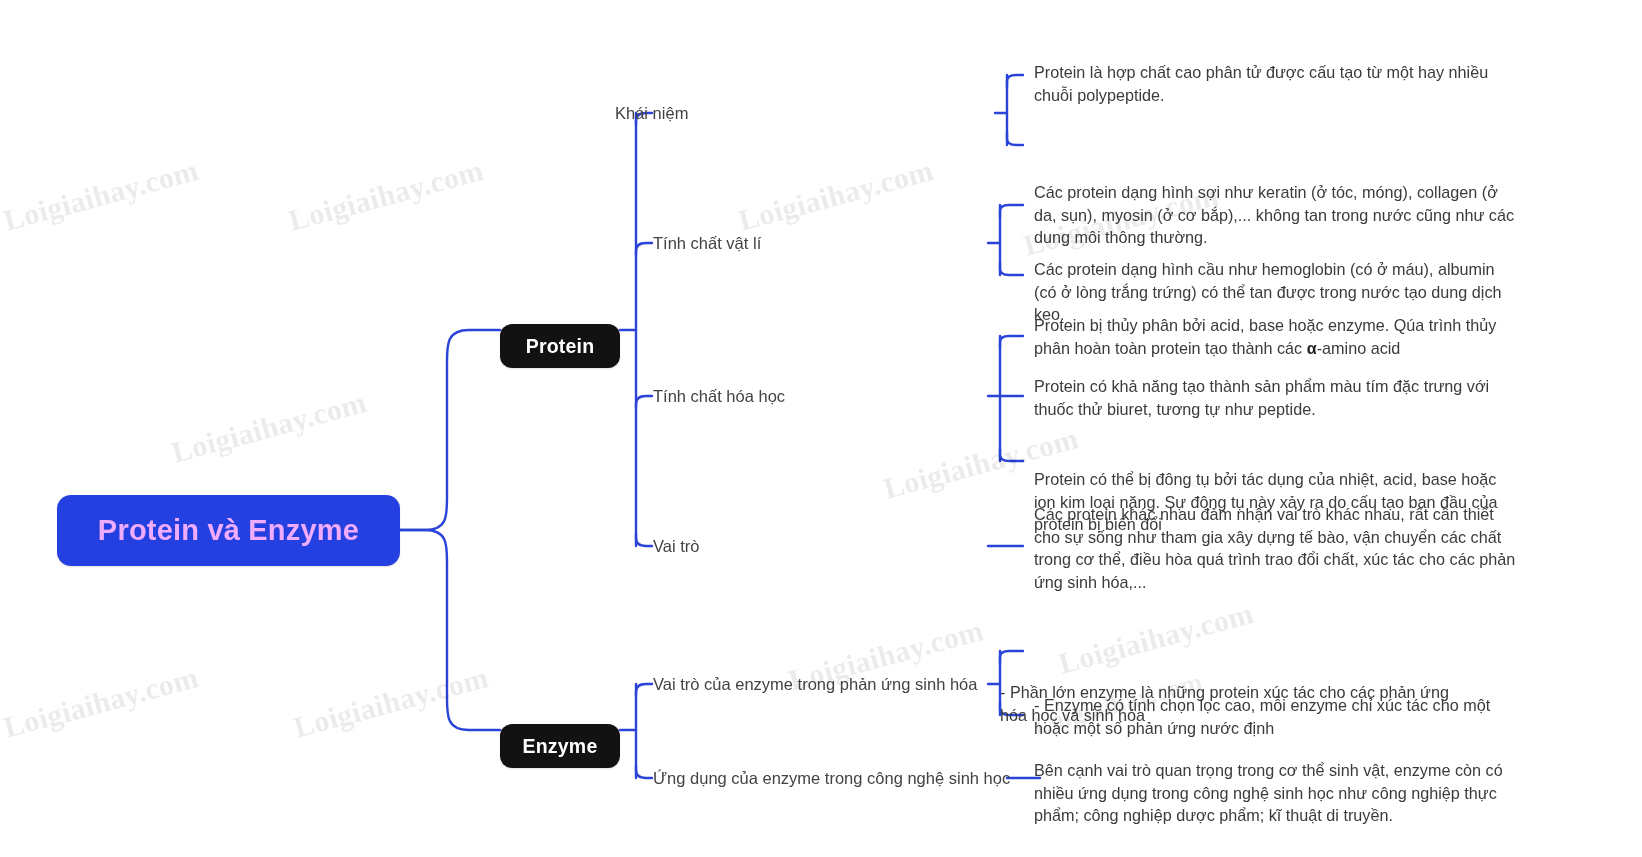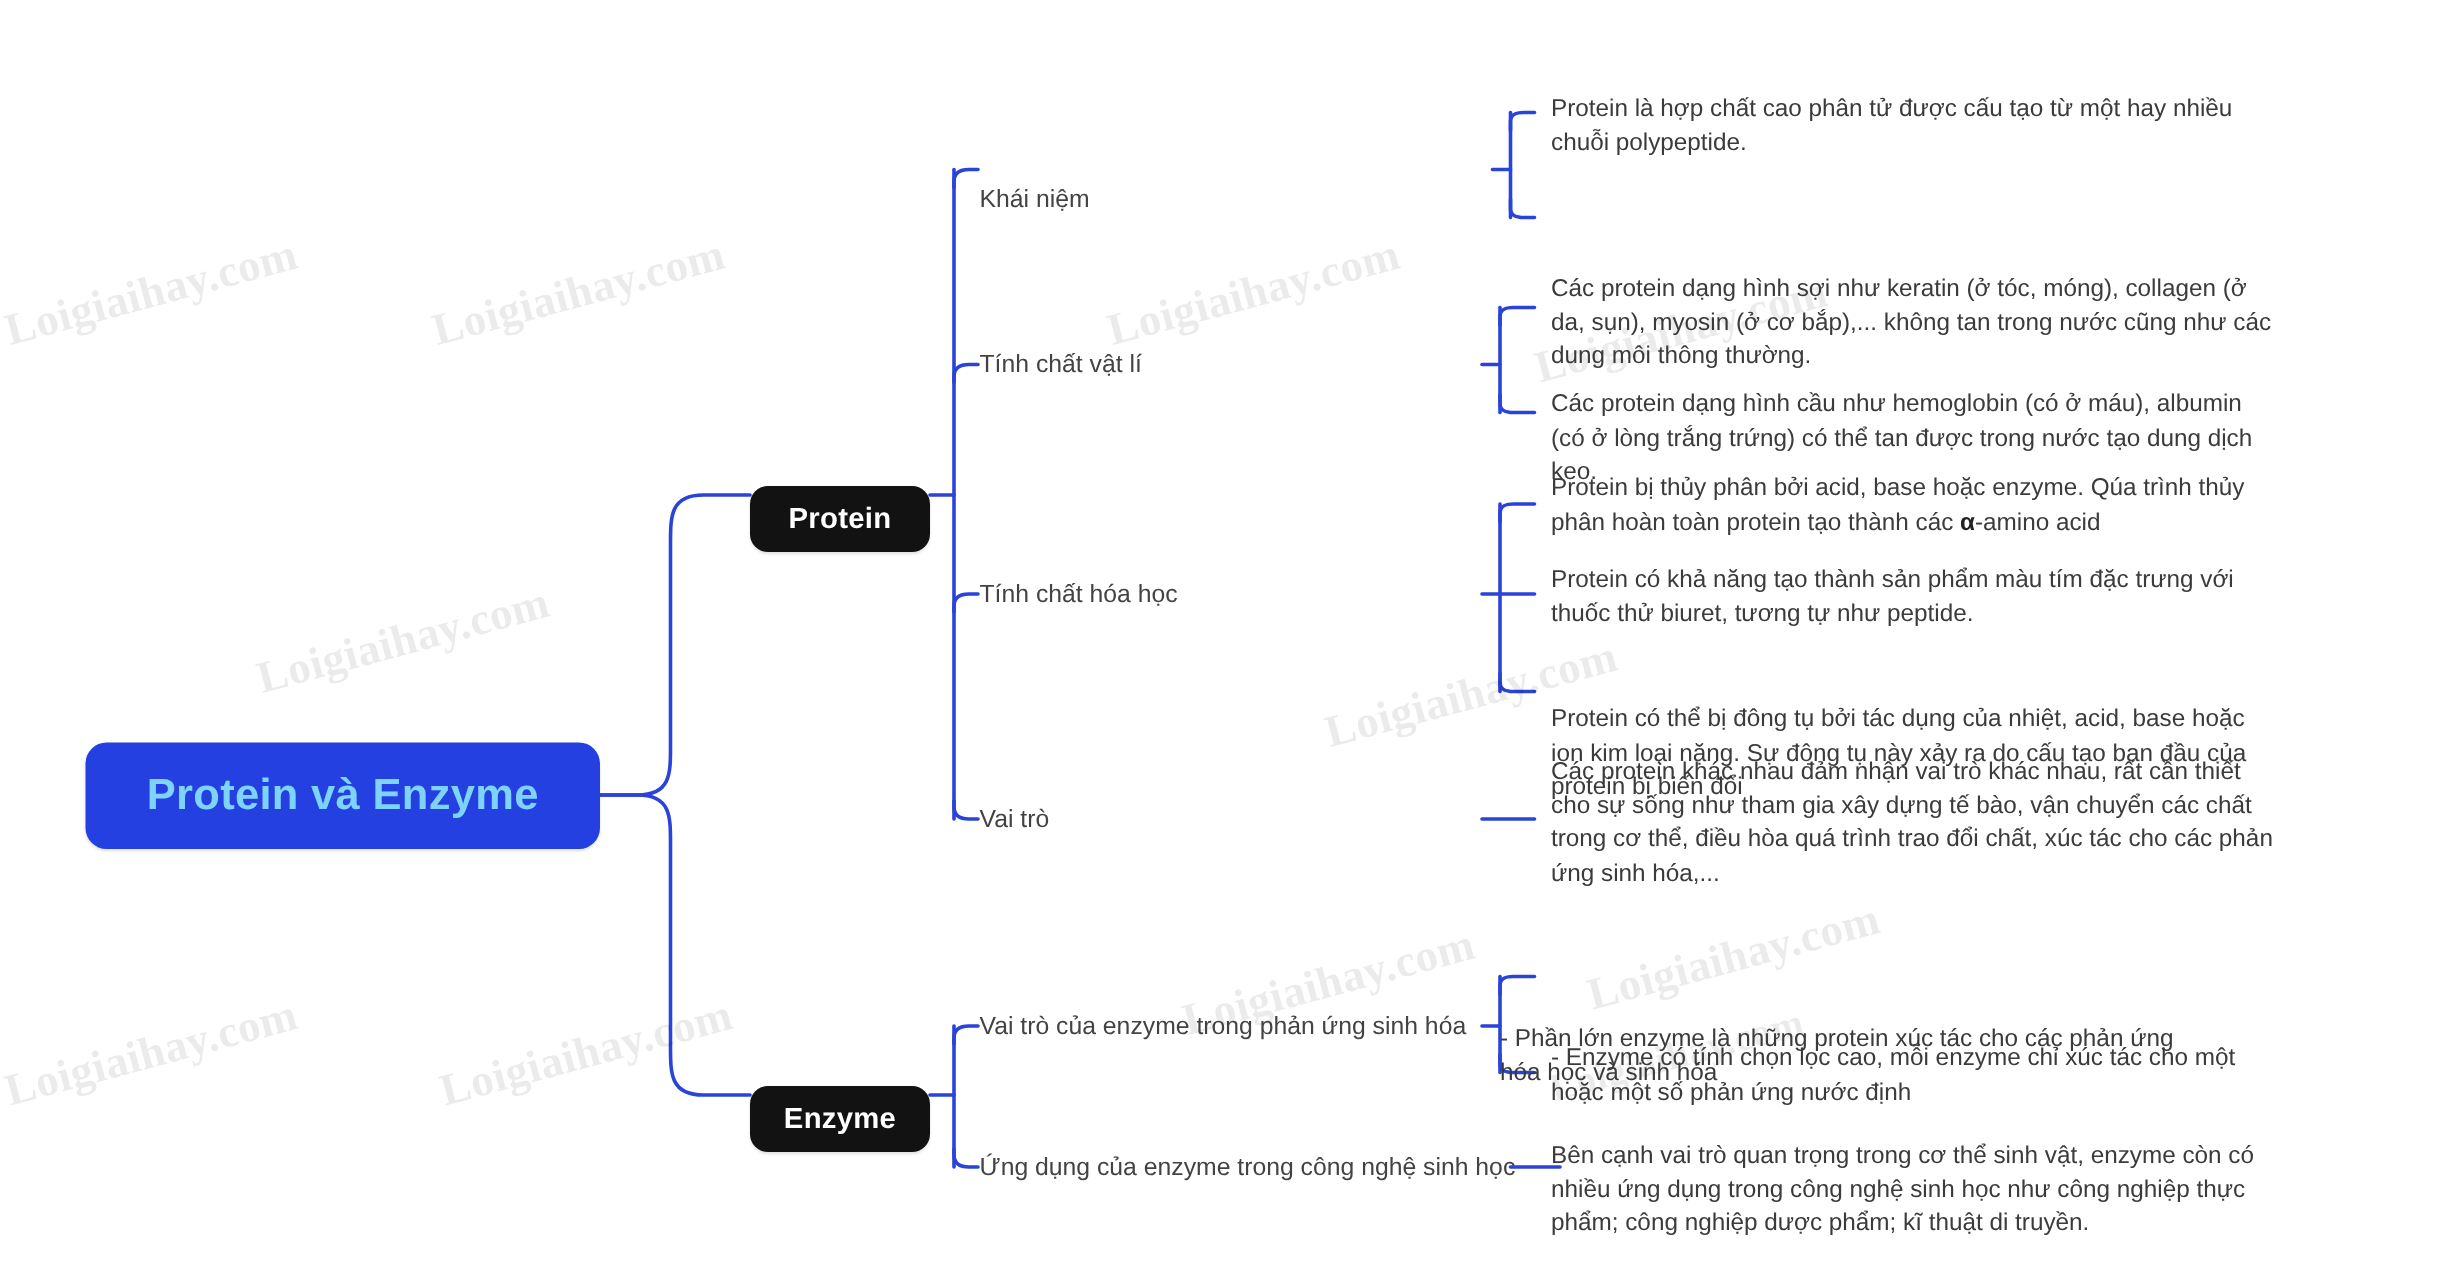--- a/index.html
+++ b/index.html
@@ -28,21 +28,21 @@
 
   
   svg.links{position:absolute;left:0;top:0;width:1642px;height:857px;z-index:1;}
   svg.links path,svg.links line{fill:none;stroke:#2a43d8;stroke-width:2.4;stroke-linecap:round;}
 
   
   .node{position:absolute;z-index:4;}
 
   .root{
     background:#2540e0;
-    color:#7dd3fc;
+    color:#f0abfc;
     border-radius:14px;
     font-size:29px;
     font-weight:700;
     letter-spacing:.2px;
     display:flex;align-items:center;justify-content:center;
     box-shadow:0 1px 2px rgba(0,0,0,.12);
   }
   .topic{
     background:#121212;
     color:#fff;
@@ -131,21 +131,21 @@
     </div>
 
   <div class="node root" style="left:57px;top:495px;width:343px;height:71px;">
     <span>Protein và Enzyme</span>
   </div>
 
   <div class="node topic" style="left:500px;top:308px;width:120px;height:44px;">
     <span>Protein</span>
   </div>
 
-  <div class="node sub" style="left:653px;top:102px;margin-top:20px;">
+  <div class="node sub" style="left:615px;top:102px;">
     <span>Khái niệm</span>
   </div>
   <div class="node sub" style="left:653px;top:232px;">
     <span>Tính chất vật lí</span>
   </div>
   <div class="node sub" style="left:653px;top:385px;">
     <span>Tính chất hóa học</span>
   </div>
   <div class="node sub" style="left:653px;top:535px;">
     <span>Vai trò</span>

